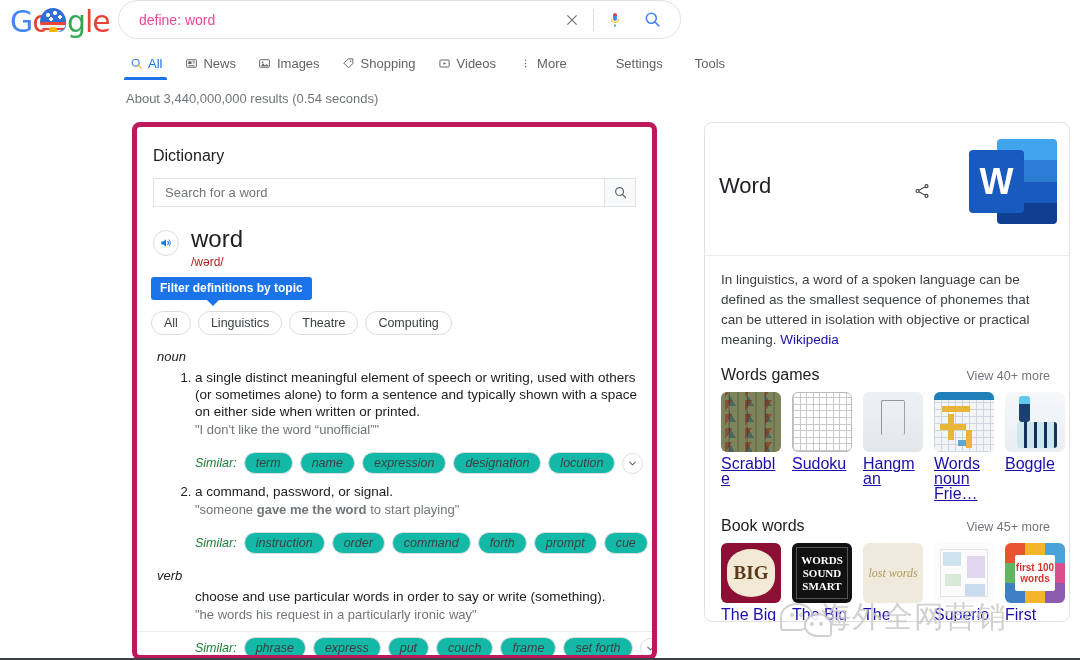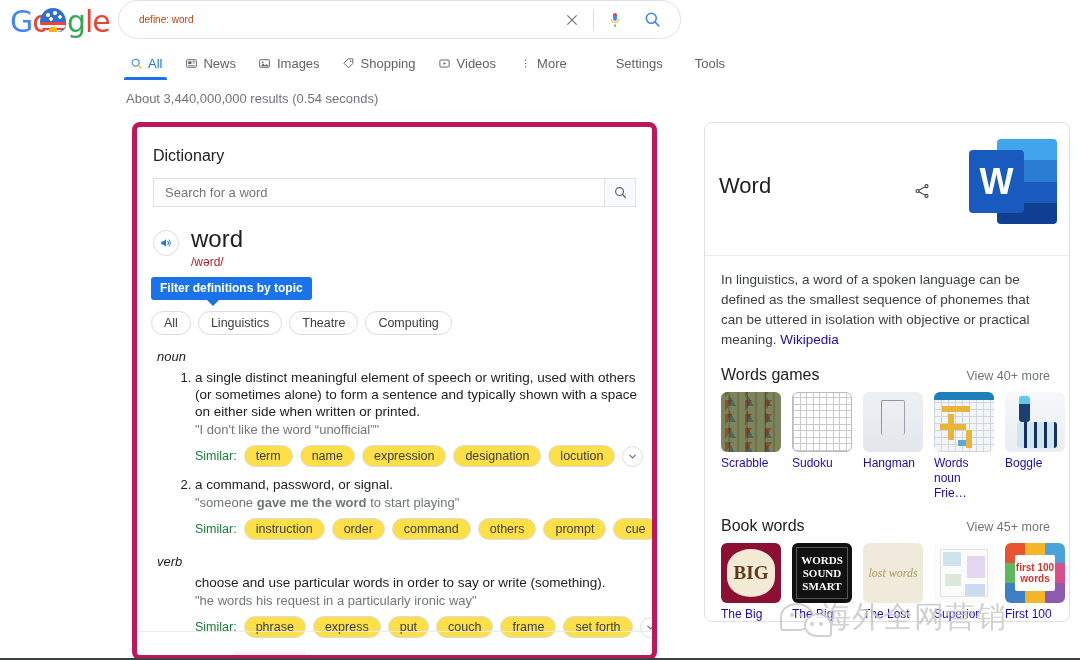--- a/index.html
+++ b/index.html
@@ -46,21 +46,21 @@
 
   #searchbar {
     position: absolute; left: 118px; top: 0px;
     width: 563px; height: 39px;
     border: 1px solid #dfe1e5; border-radius: 24px;
     background: #fff;
     display: flex; align-items: center;
   }
   #searchbar .query {
     flex: 1; border: none; outline: none;
-    font-size: 10px; color: #c2410c;
+    font-size: 14px; color: #ec4899;
     padding-left: 20px; background: transparent;
     font-family: "Liberation Sans", sans-serif;
   }
   .sb-icon { display:flex; align-items:center; justify-content:center; cursor:pointer; }
   #clear-btn { width: 34px; height: 34px; color:#70757a; font-size:19px; font-weight:300;}
   #sb-divider { width:1px; height:22px; background:#dadce0; margin: 0 4px; }
   #mic-btn { width: 34px; height: 34px; }
   #search-btn { width: 40px; height: 34px; margin-right: 8px;}
 
   
@@ -153,26 +153,26 @@
 
   ol.defs { list-style: decimal; margin: 5px 0 0 0; padding-left: 58px; }
   ol.defs > li { margin-bottom: 9px; }
   ol.defs > li::marker { color: #202124; font-size: 13px; }
   .defs-noList { margin: 5px 0 0 0; padding-left: 58px; list-style: none; }
 
   .def-text { font-size: 13.5px; color: #202124; line-height: 17px; }
   .def-example { font-size: 13px; color: #70757a; line-height: 17px; margin-top: 1px; }
   .def-example b { color:#70757a; font-weight: bold; }
 
-  .similar-row { display:flex; align-items:center; gap: 7px; margin-top: 7px; flex-wrap: nowrap; }
+  .similar-row { display:flex; align-items:center; gap: 7px; margin-top: 14px; flex-wrap: nowrap; font-style: italic; }
   .similar-label { font-size: 12.5px; color: #188038; }
   .syn {
     border: 1px solid #dadce0; border-radius: 13px;
     padding: 3px 11px; font-size: 12.5px; color: #3c4043; cursor:pointer;
-    white-space: nowrap; background:#fde047;text-align:right;
+    white-space: nowrap; background:#14b8a6;text-align:right;
   }
   .syn-more {
     width: 21px; height: 21px; border-radius:50%;
     border: 1px solid #dadce0; display:flex; align-items:center; justify-content:center;
     cursor:pointer; flex:none;
   }
 
   #translate-btn {
     position: absolute; left: 11px; bottom: 0px;
     background: #1a73e8; color:#fff; font-size: 12.5px; font-weight: bold;
@@ -223,22 +223,23 @@
   #kp-desc a { color: #1a0dab; text-decoration: none; }
 
   .kp-section { margin: 16px 0 0 16px; }
   .kp-sec-head { display:flex; align-items: baseline; width: 332px; }
   .kp-sec-title { font-size: 16px; color: #202124; }
   .kp-sec-more { margin-left: auto; font-size: 12.5px; color: #70757a; cursor: pointer; padding-right: 3px;}
   .tiles { display:flex; gap: 11px; margin-top: 8px; }
   .tile { width: 60px; cursor:pointer; }
   .tile .thumb { width: 60px; height: 60px; border-radius: 6px; overflow: hidden; position:relative; }
   .tile .cap {
-    font-size: 12px; color: #1a0dab; line-height: 15px; margin-top: 4px;
+    font-size: 16px; color: #1a0dab; line-height: 15px; margin-top: 4px;
     word-break: break-word;
+    text-decoration: underline;
   }
 
   
   .th-scrabble{
     background:#2d6b4f;
     background-image:
       repeating-linear-gradient(90deg,#d9c08a 0 7px,#bfa372 7px 9px),
       repeating-linear-gradient(0deg, rgba(0,0,0,.10) 0 7px, rgba(0,0,0,0) 7px 9px);
     box-shadow: inset 0 0 0 100px rgba(30,90,60,.18);
   }
@@ -534,21 +535,21 @@
             </div>
           </li>
           <li>
             <div class="def-text">a command, password, or signal.</div>
             <div class="def-example"><span>"someone </span><b>gave me the word</b><span> to start playing"</span></div>
             <div class="similar-row">
               <span class="similar-label">Similar:</span>
               <span class="syn">instruction</span>
               <span class="syn">order</span>
               <span class="syn">command</span>
-              <span class="syn">others</span>
+              <span class="syn">forth</span>
               <span class="syn">prompt</span>
               <span class="syn">cue</span>
             </div>
           </li>
         </ol>
         <div class="pos">
           <span>verb</span>
         </div>
         <ul class="defs-noList">
           <li>

